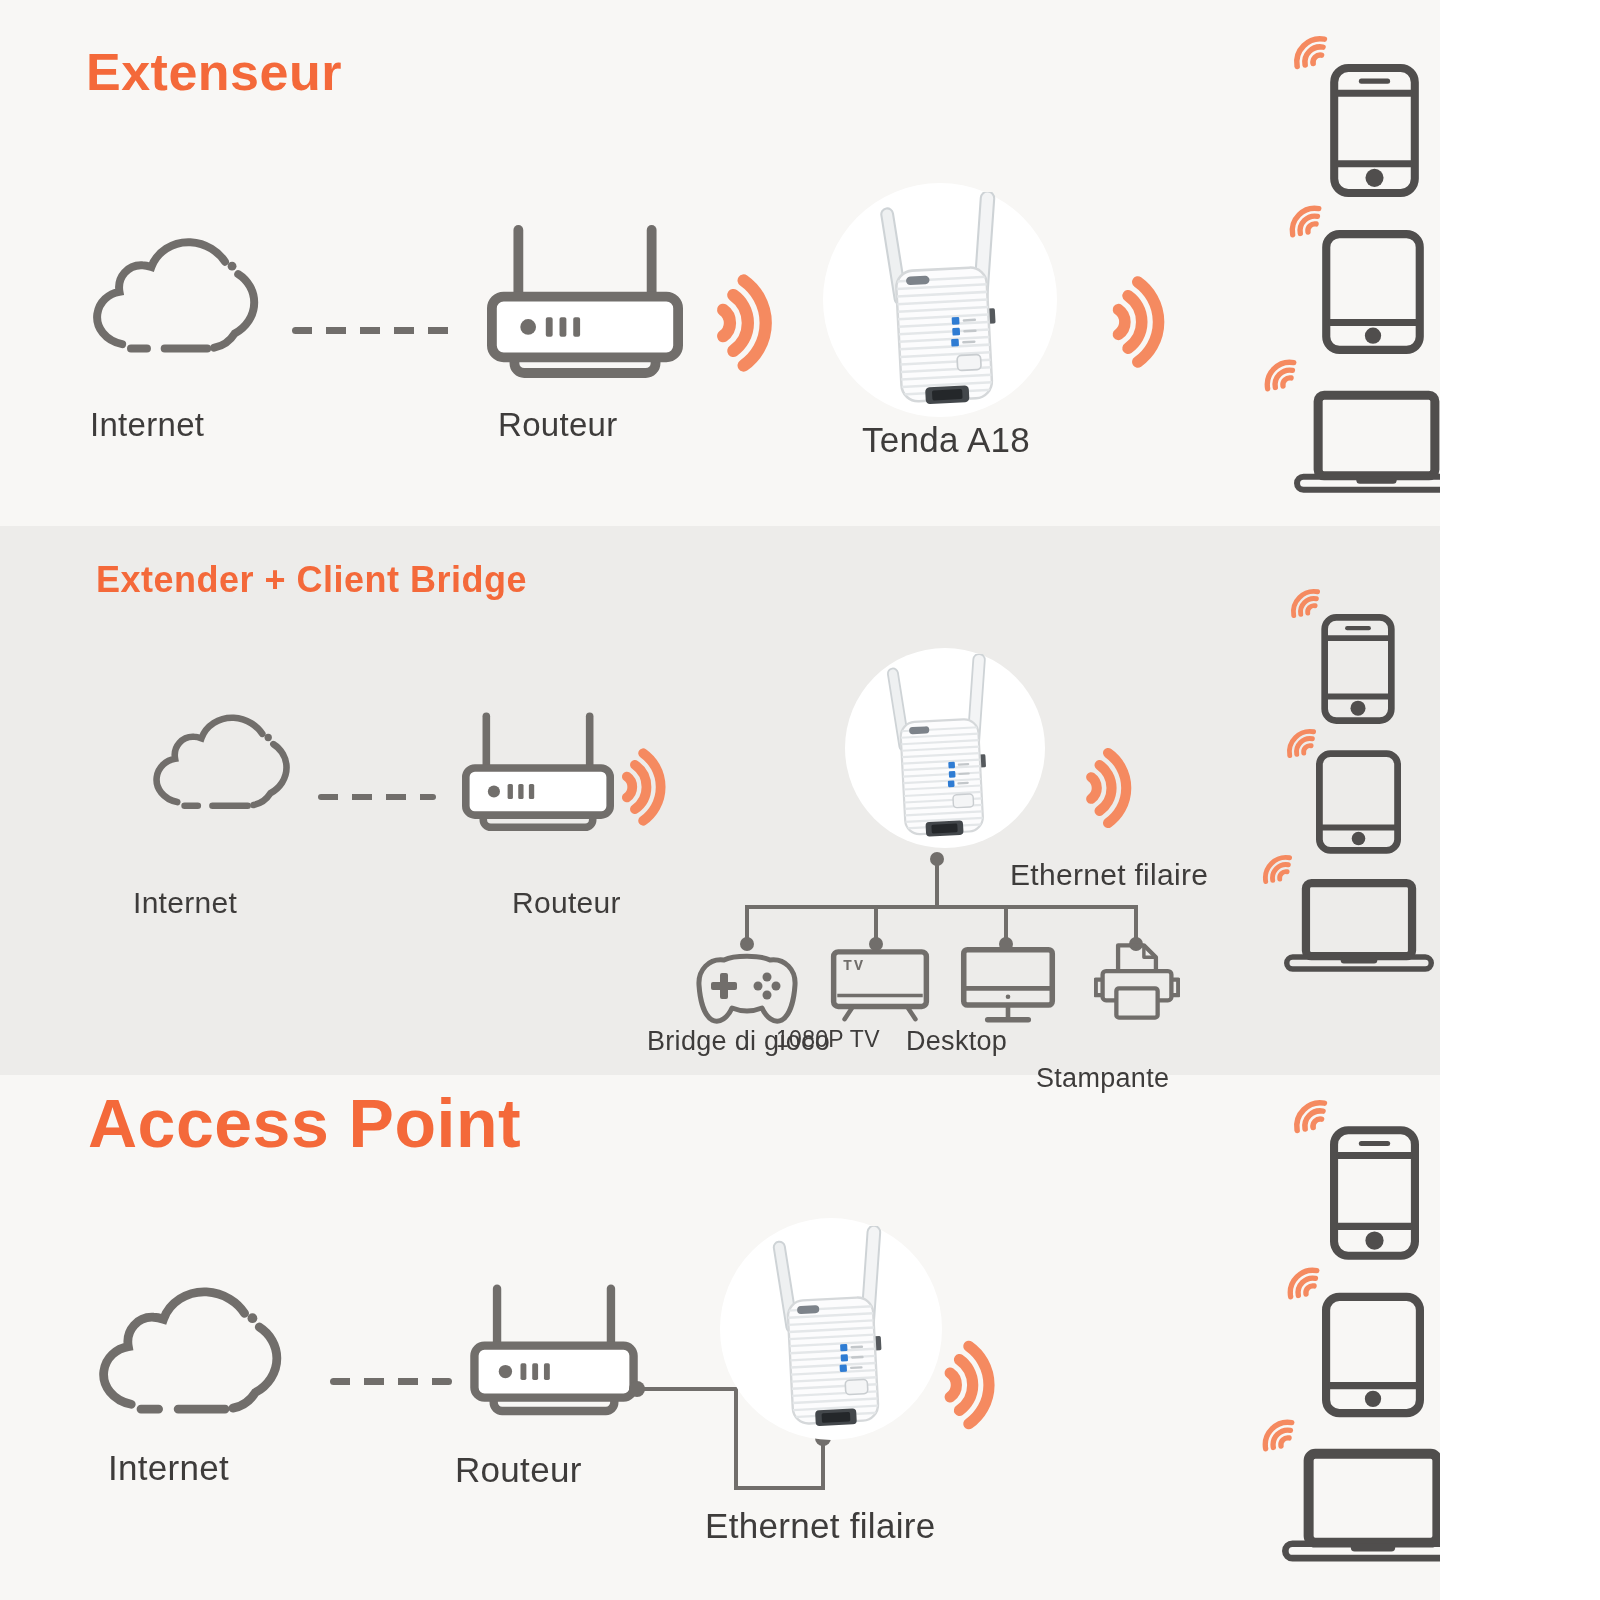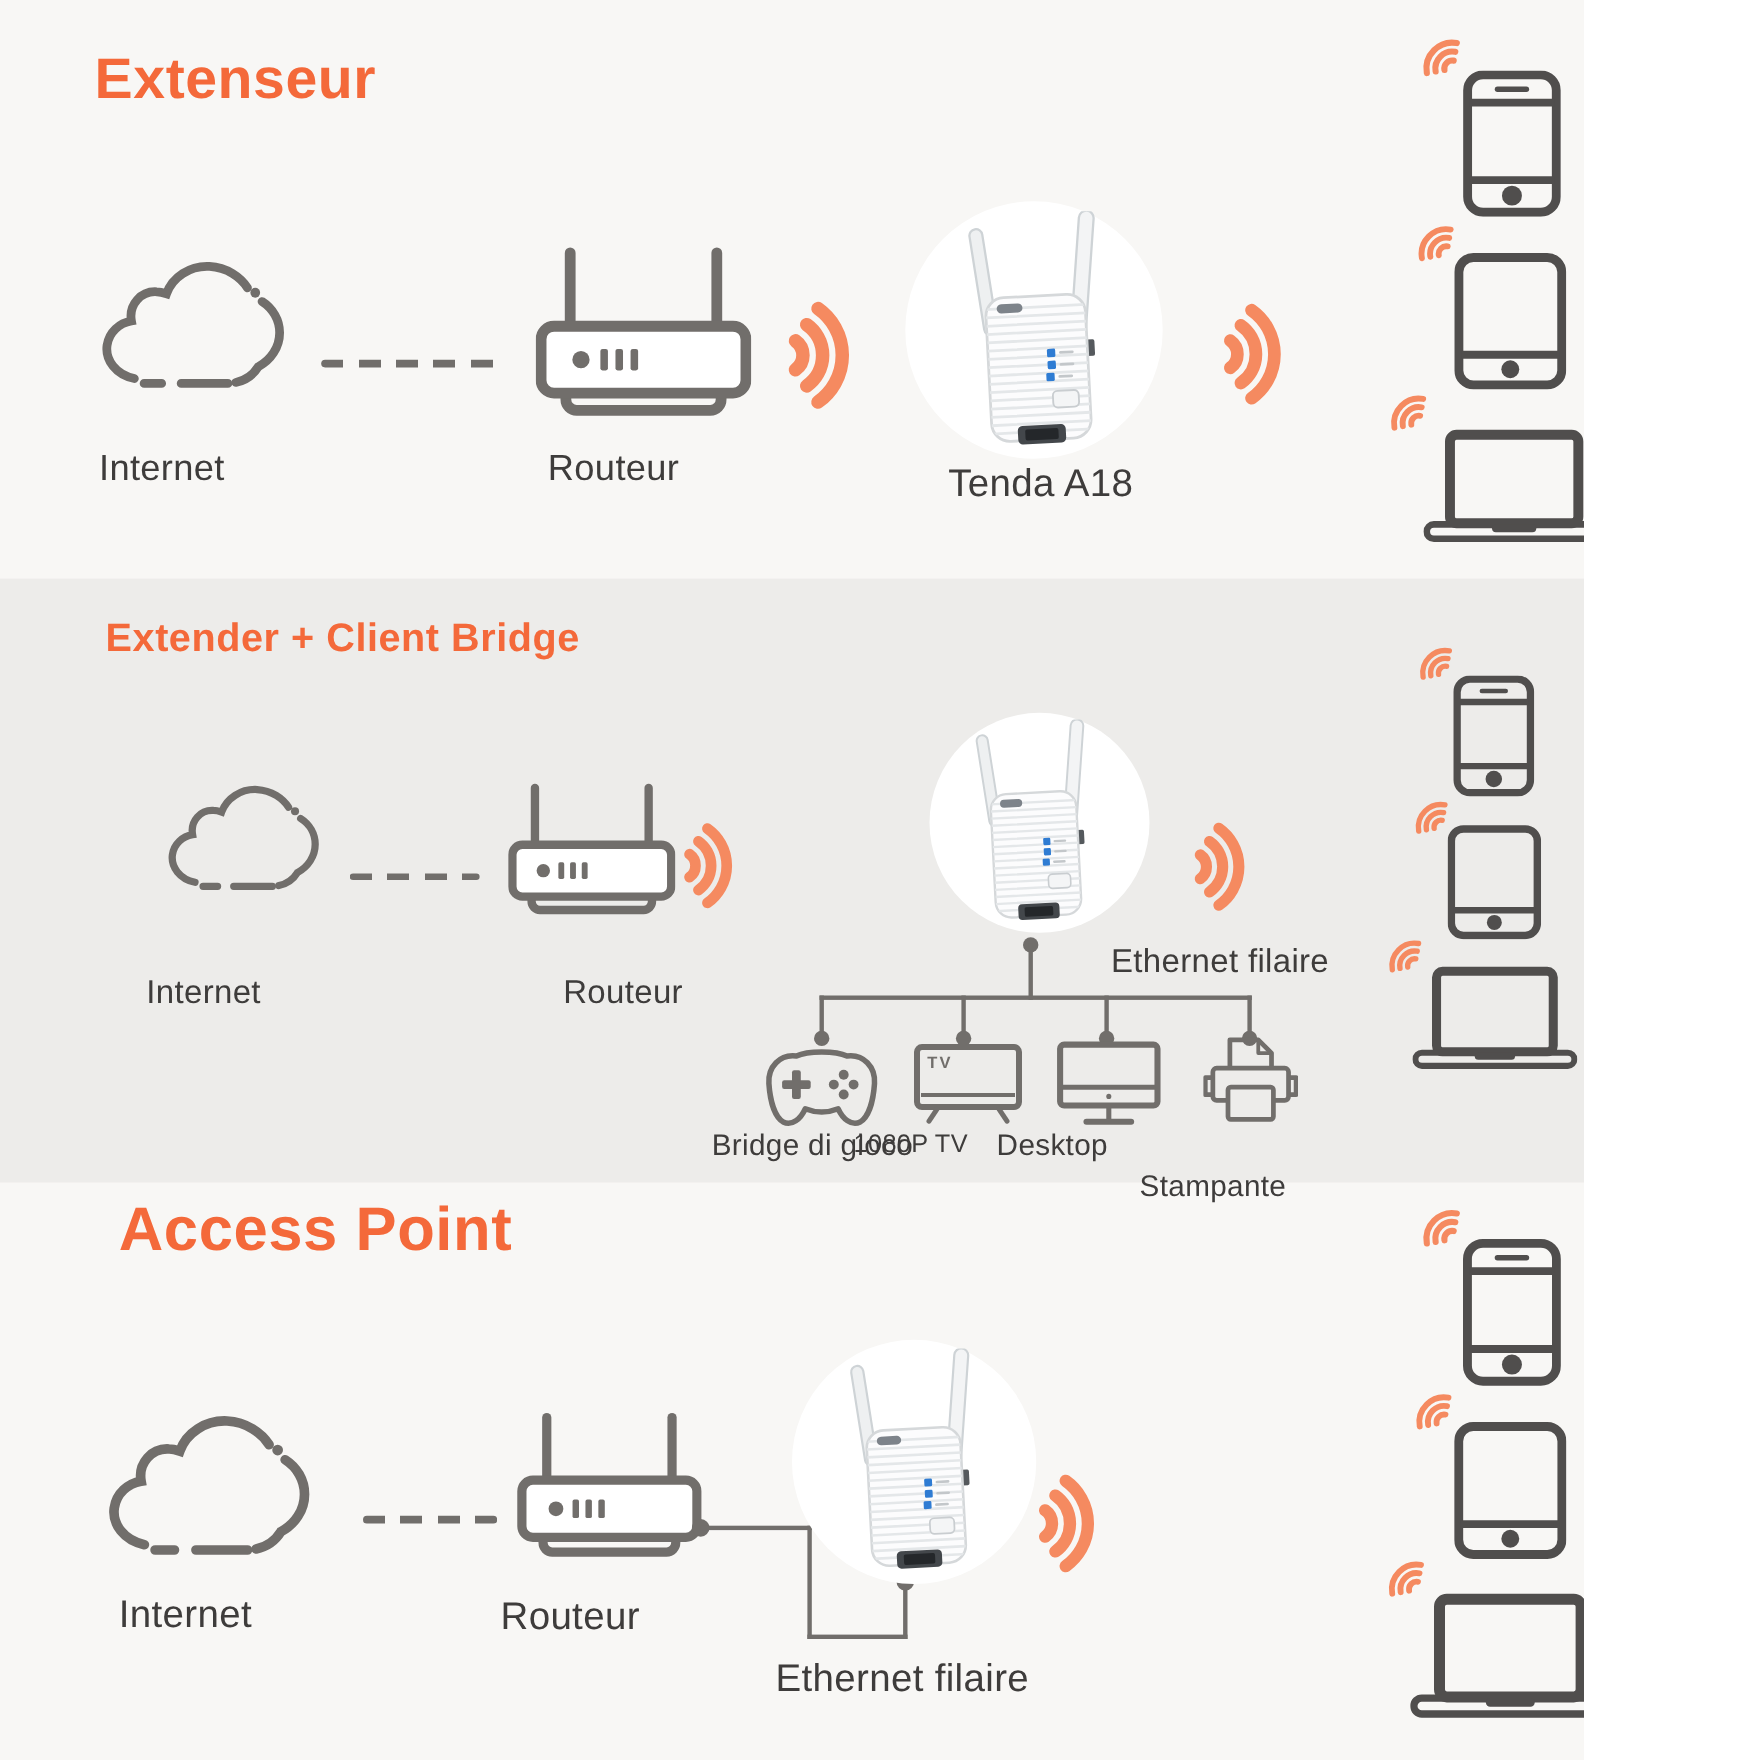--- a/index.html
+++ b/index.html
@@ -253,21 +253,21 @@
     <div class="dot" style="left:869px;top:937px;width:14px;height:14px;"></div>
     <div class="dot" style="left:999px;top:937px;width:14px;height:14px;"></div>
     <div class="dot" style="left:1129px;top:937px;width:14px;height:14px;"></div>
 
     <svg class="icon" style="left:691px;top:950px;width:112px;height:82px;">
         <use href="#sym-gamepad"></use>
       </svg>
     <svg class="icon" style="left:830px;top:948px;width:100px;height:75px;">
         <use href="#sym-tv"></use>
       </svg>
-    <div class="label" style="left:843px;top:958px;width:40px;font-size:15px;font-weight:700;text-align:left;color:var(--icon-gray,#716e6b);letter-spacing:2px;">TV</div>
+    <div class="label" style="left:843px;top:958px;width:40px;font-size:15px;font-weight:700;text-align:left;color:var(--icon-gray,#716e6b);letter-spacing:2px;font-family:Liberation Mono, monospace;">TV</div>
     <svg class="icon" style="left:960px;top:946px;width:96px;height:83px;">
         <use href="#sym-desktop"></use>
       </svg>
     <svg class="icon" style="left:1094px;top:940px;width:86px;height:88px;">
         <use href="#sym-printer"></use>
       </svg>
 
     <div class="label" style="left:647px;top:1026px;width:200px;font-size:27px;">Bridge di gioco</div>
     <div class="label" style="left:776px;top:1026px;width:200px;font-size:23px;">1080P TV</div>
     <div class="label" style="left:906px;top:1026px;width:200px;font-size:27px;">Desktop</div>
@@ -289,21 +289,21 @@
 
     <svg class="icon rot" style="left:1256px;top:848px;width:42px;height:42px;">
         <use href="#sym-wifi"></use>
       </svg>
     <svg class="icon" style="left:1284px;top:878px;width:150px;height:96px;">
         <use href="#sym-laptop"></use>
       </svg>
   </div>
 
   <div>
-    <div class="title" style="left:108px;top:1086px;font-size:56px;">Access Point</div>
+    <div class="title" style="left:88px;top:1086px;font-size:68px;">Access Point</div>
 
     <svg class="icon" style="left:98px;top:1276px;width:215px;height:147px;">
         <use href="#sym-cloud"></use>
       </svg>
     <div class="label" style="left:108px;top:1448px;width:200px;font-size:35px;">Internet</div>
 
     <div class="dash" style="left:330px;top:1378px;width:122px;"></div>
 
     <svg class="icon" style="left:470px;top:1282px;width:168px;height:134px;">
         <use href="#sym-router"></use>

